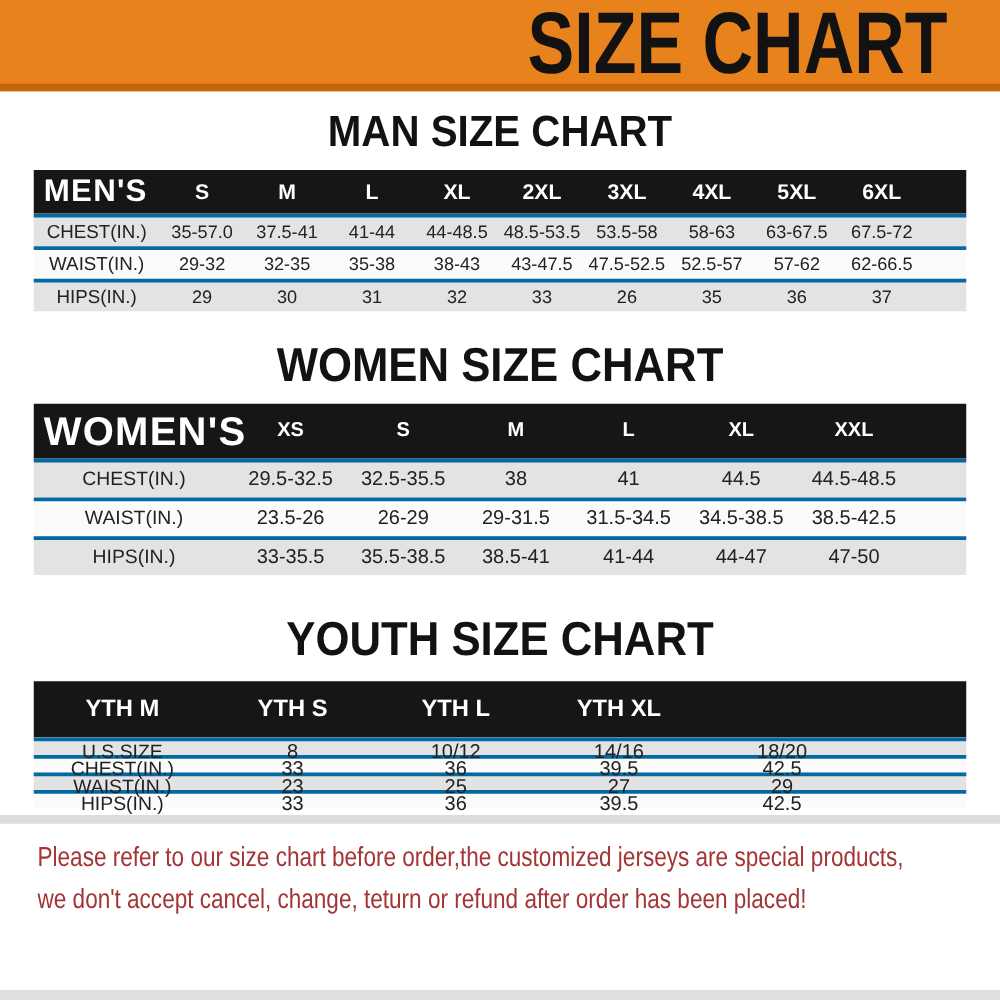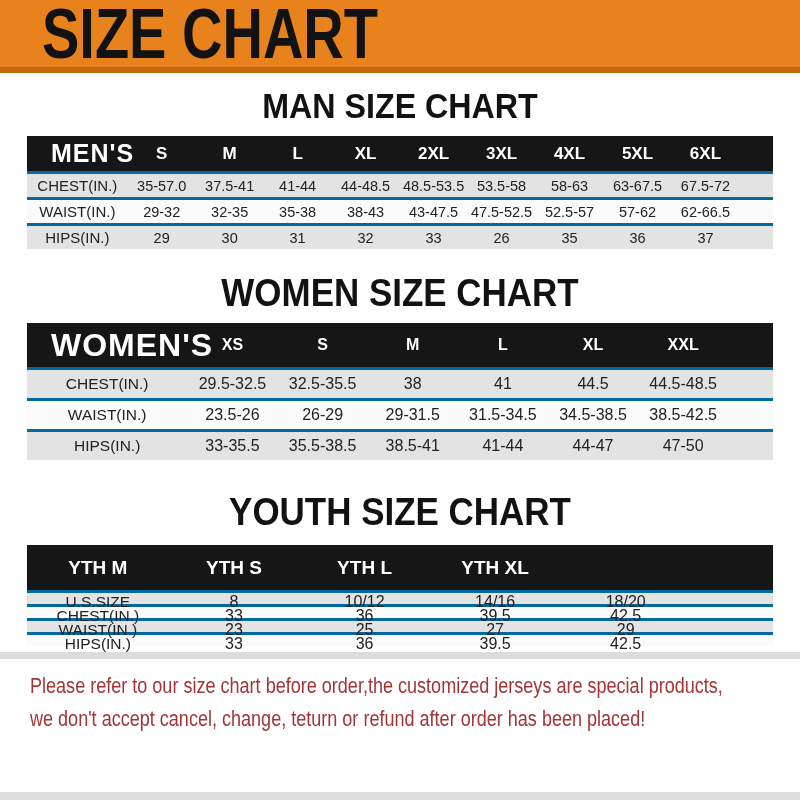--- a/index.html
+++ b/index.html
@@ -14,21 +14,21 @@
   }
   .page { position: relative; width: 800px; height: 800px; }
 
   
   .banner {
     height: 67px;
     background: #E8821C;
     border-bottom: 6px solid #C1660D;
     display: flex;
     align-items: center;
-    justify-content: flex-start;
+    justify-content: flex-end;
   }
   .banner h1 {
     margin: 0;
     font-size: 70px;
     line-height: 64px;
     font-weight: bold;
     color: #121212;
     transform: scaleX(0.80);
     letter-spacing: 0px;
     white-space: nowrap;
@@ -48,21 +48,21 @@
 
   
   .sizetable { margin: 0 27px; width: 746px; }
   .thead, .trow { display: grid; align-items: center; box-sizing: border-box; }
   .thead {
     background: #161616;
     color: #ffffff;
   }
   .hlabel {
     font-weight: bold;
-    padding-left: 24px;
+    padding-left: 8px;
     white-space: nowrap;
   }
   .hcell { text-align: center; font-weight: bold; white-space: nowrap; }
   .trow  { border-top: 3px solid #0369a1; }
   .trow.gray  { background: #E3E3E3; }
   .trow.light { background: #FBFBFB; }
   .rlabel, .cell { text-align: center; white-space: nowrap; color: #222222; }
 
   .t-men   .thead, .t-men   .trow { grid-template-columns: 13.5% repeat(9, 1fr) 4.5%; }
   .t-women .thead, .t-women .trow { grid-template-columns: 21.5% repeat(6, 1fr) 6%; }

